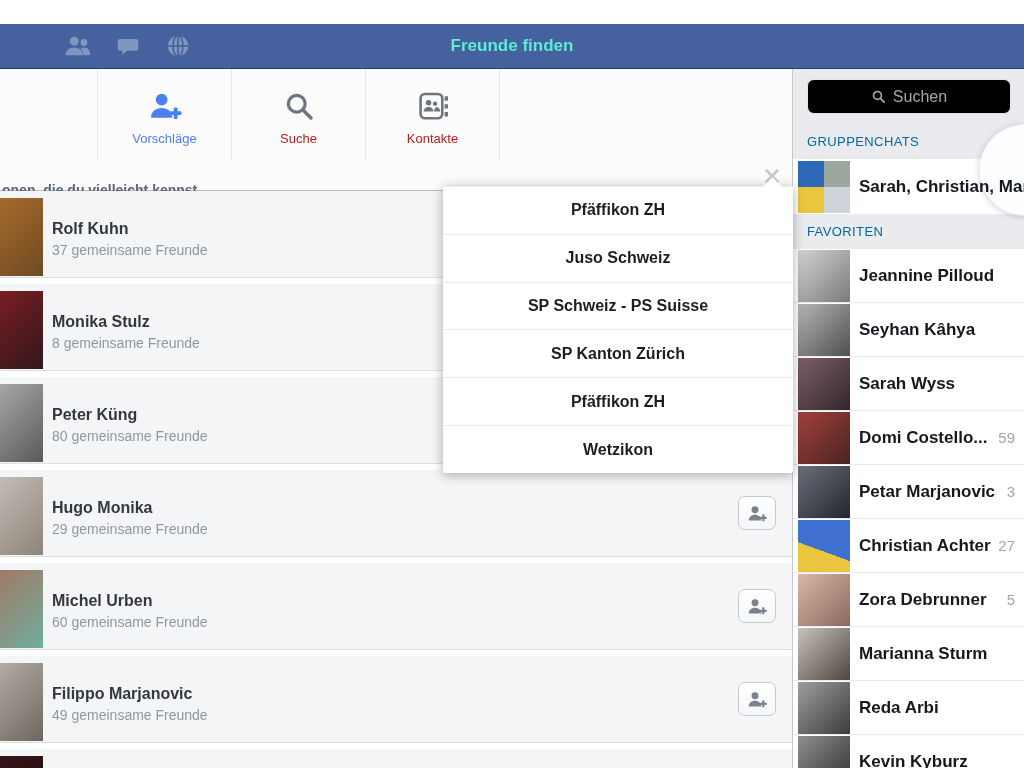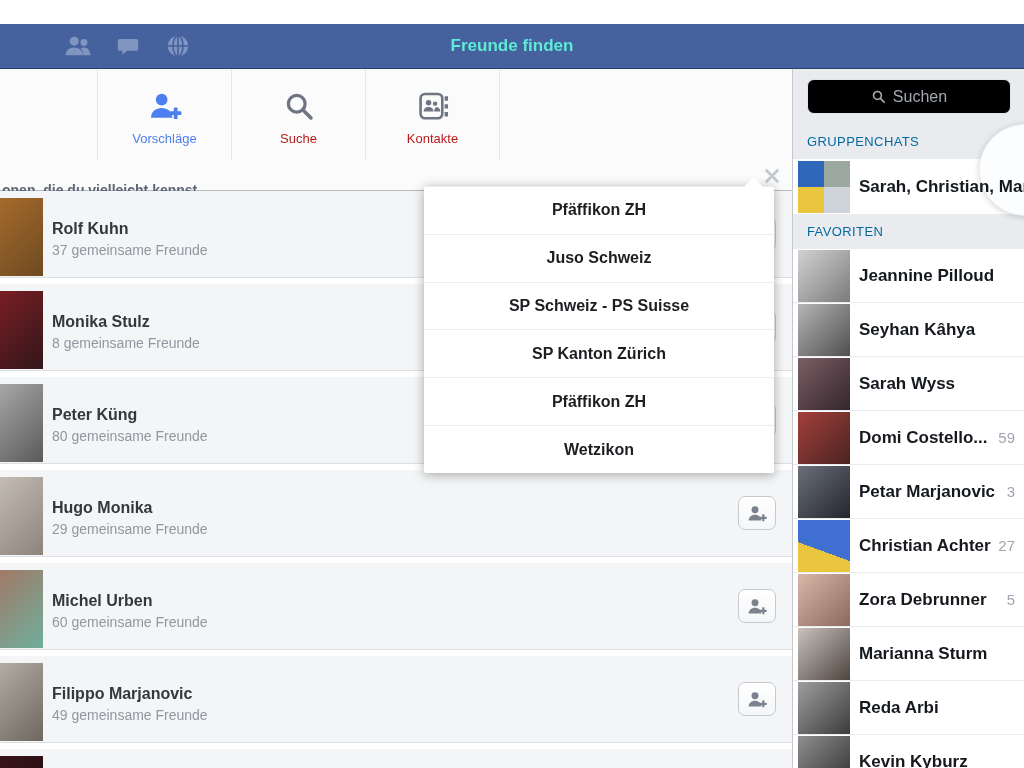--- a/index.html
+++ b/index.html
@@ -42,21 +42,21 @@
   .friend-row{position:relative;height:86px;margin-bottom:6px;background:#f4f5f6;border-bottom:1px solid #dcdfe3;overflow:hidden;}
   .friend-row.partial{height:19px;margin-bottom:0;border-bottom:0;}
   .photo{position:absolute;left:-35px;top:7px;width:78px;height:78px;background:#999;}
   .finfo{position:absolute;left:52px;top:29px;}
   .fname{font-size:16px;font-weight:700;color:#34373c;}
   .fmutual{font-size:14px;color:#9197a0;margin-top:4px;}
   .add-btn{position:absolute;right:16px;top:26px;width:38px;height:34px;border-radius:7px;border:1px solid #c5c9d0;
     background:linear-gradient(#ffffff,#f5f6f8);color:#7b828e;display:flex;align-items:center;justify-content:center;cursor:pointer;padding:0;}
 
   
-  .dropdown{position:absolute;left:424px;top:186px;width:350px;height:287px;background:#fff;border-radius:2px;
+  .dropdown{position:absolute;left:443px;top:186px;width:350px;height:287px;background:#fff;border-radius:2px;
     box-shadow:0 2px 12px rgba(0,0,0,.32);z-index:20;display:flex;flex-direction:column;}
   .dropdown .notch{position:absolute;top:-6px;right:14px;width:13px;height:13px;background:#fff;transform:rotate(45deg);}
   .dd-item{flex:1;display:flex;align-items:center;justify-content:center;font-size:16px;font-weight:700;color:#1c1e21;
     border-top:1px solid #ececec;cursor:pointer;}
   .dd-item:first-child{border-top:none;}
 
   
   .sidebar{position:absolute;left:792px;top:68px;width:232px;height:700px;box-sizing:border-box;background:#e9ebee;
     border-left:1px solid #c5c8cd;overflow:hidden;}
   .search-wrap{padding:11px 13px 10px 14px;}

